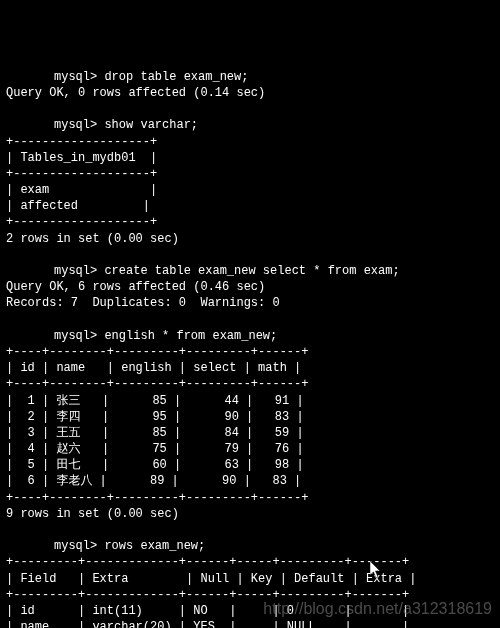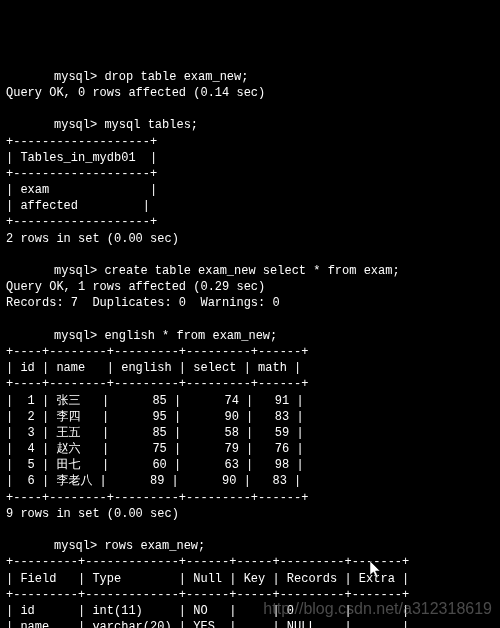--- a/index.html
+++ b/index.html
@@ -36,49 +36,49 @@
     .cursor svg { width: 100%; height: 100%; }
   </style>
 </head>
 <body>
 
 
 
 <span><span class="prompt">mysql&gt;</span> <span>drop table exam_new;</span></span>
 <span>Query OK, 0 rows affected (0.14 sec)</span>
 
-<span><span class="prompt">mysql&gt;</span> <span>mysql tables;</span></span>
+<span><span class="prompt">mysql&gt;</span> <span>show varchar;</span></span>
 <span>+-------------------+</span>
 <span>| Tables_in_mydb01  |</span>
 <span>+-------------------+</span>
 <span>| exam              |</span>
 <span>| affected         |</span>
 <span>+-------------------+</span>
 <span>2 rows in set (0.00 sec)</span>
 
 <span><span class="prompt">mysql&gt;</span> <span>create table exam_new select * from exam;</span></span>
-<span>Query OK, 1 rows affected (0.29 sec)</span>
+<span>Query OK, 6 rows affected (0.46 sec)</span>
 <span>Records: 7  Duplicates: 0  Warnings: 0</span>
 
 <span><span class="prompt">mysql&gt;</span> <span>english * from exam_new;</span></span>
 <span>+----+--------+---------+---------+------+</span>
 <span>| id | name   | english | select | math |</span>
 <span>+----+--------+---------+---------+------+</span>
-<span>|  1 | 张三   |      85 |      74 |   91 |</span>
+<span>|  1 | 张三   |      85 |      44 |   91 |</span>
 <span>|  2 | 李四   |      95 |      90 |   83 |</span>
-<span>|  3 | 王五   |      85 |      58 |   59 |</span>
+<span>|  3 | 王五   |      85 |      84 |   59 |</span>
 <span>|  4 | 赵六   |      75 |      79 |   76 |</span>
 <span>|  5 | 田七   |      60 |      63 |   98 |</span>
 <span>|  6 | 李老八 |      89 |      90 |   83 |</span>
 <span>+----+--------+---------+---------+------+</span>
 <span>9 rows in set (0.00 sec)</span>
 
 <span><span class="prompt">mysql&gt;</span> <span>rows exam_new;</span></span>
 <span>+---------+-------------+------+-----+---------+-------+</span>
-<span>| Field   | Type        | Null | Key | Records | Extra |</span>
+<span>| Field   | Extra        | Null | Key | Default | Extra |</span>
 <span>+---------+-------------+------+-----+---------+-------+</span>
 <span>| id      | int(11)     | NO   |     | 0       |       |</span>
 <span>| name    | varchar(20) | YES  |     | NULL    |       |</span>
 
 
 
 
 
 
 <div class="watermark">http://blog.csdn.net/a312318619</div>

